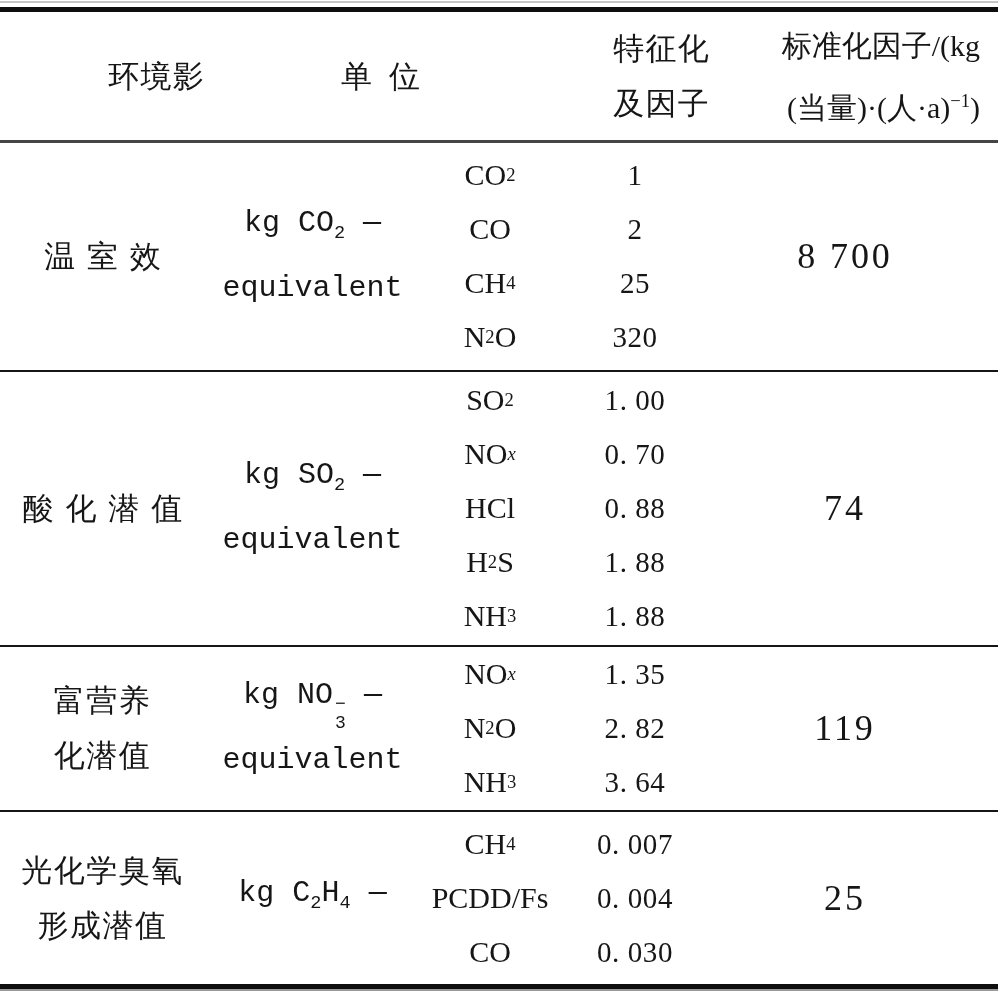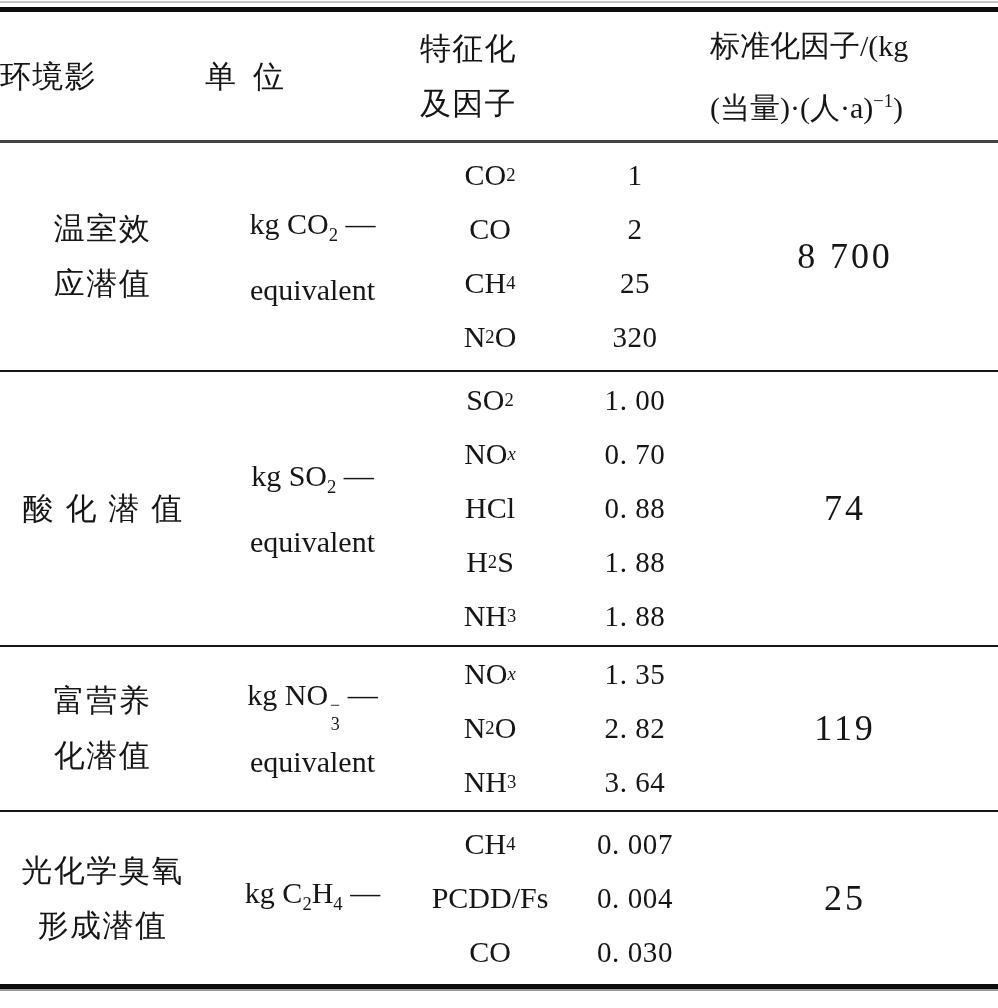--- a/index.html
+++ b/index.html
@@ -11,42 +11,42 @@
   .page{position:relative;width:998px;height:1008px;overflow:hidden;background:#fff;}
 
   
   .rule-thin{height:2px;background:#c4c4c4;margin-top:1px;}
   .rule-thick{height:5px;background:#0e0e0e;margin-top:4px;}
   .rule-thick.bottom{margin-top:0;}
   .rule-shadow{height:2px;background:#9a9a9a;}
 
   
   .header-row{
-    height:128px;display:flex;align-items:center;text-align:left;
-    border-bottom:3px solid #454545;padding-right:24px;
+    height:128px;display:flex;align-items:center;text-align:right;
+    border-bottom:3px solid #454545;padding-right:18px;
   }
   .hcol{display:flex;flex-direction:column;justify-content:center;}
   .hc1{width:205px;}.hc2{width:215px;}.hc3{width:290px;}.hc4{flex:1;}
   .hline{line-height:55px;font-size:31px;letter-spacing:0.04em;}
   .hc4 .hline{font-size:30px;letter-spacing:0;}
   .wide-ls{letter-spacing:0.55em;margin-right:-0.55em;}
 
   
   .section{display:flex;padding-right:18px;border-bottom:2px solid #161616;}
   .section-0{padding-top:5px;padding-bottom:6px;}
   .section-1{padding-top:1px;padding-bottom:2px;}
   .section-2{padding-top:0;padding-bottom:1px;}
   .section-3{padding-top:5px;padding-bottom:5px;border-bottom:none;}
 
   .cell{display:flex;flex-direction:column;justify-content:center;align-items:center;text-align:left;}
   .impact{width:205px;}.unit{width:215px;}.subs{width:140px;}.facs{width:150px;}.norm{flex:1;}
   .line{line-height:55px;font-size:31px;}
   .impact .line{letter-spacing:0.05em;}
   .impact .line:only-child{letter-spacing:0.38em;margin-right:-0.38em;}
-  .unit .line{font-size:30px;}
+  .unit .line{font-size:30px;font-family:Liberation Mono, monospace;}
   .row{height:54px;display:flex;align-items:center;justify-content:center;font-size:30px;}
   .facs .row{font-size:29px;letter-spacing:0.02em;}
   .norm .line{font-size:36px;letter-spacing:0.08em;}
 
   sub{font-size:0.62em;}
   sup{font-size:0.62em;}
   i{font-style:italic;}
   .stk{
     display:inline-flex;flex-direction:column;align-items:center;
     font-size:0.6em;line-height:1.05;vertical-align:-0.35em;margin-left:2px;
@@ -74,21 +74,20 @@
     <div class="hcol hc4">
       <div class="hline">标准化因子/(kg</div>
       <div class="hline">(当量)·(人·a)<sup>−1</sup>)</div>
     </div>
   </div>
 
   <div id="sections">
       <div class="section section-0">
         <div class="cell impact">
           <div class="line">温室效</div>
-          <div class="line">应潜值</div>
         </div>
         <div class="cell unit">
           <div class="line">kg CO<sub>2</sub> —</div>
           <div class="line">equivalent</div>
         </div>
         <div class="cell subs">
           <div class="row">CO<sub>2</sub></div>
           <div class="row">CO</div>
           <div class="row">CH<sub>4</sub></div>
           <div class="row">N<sub>2</sub>O</div>

